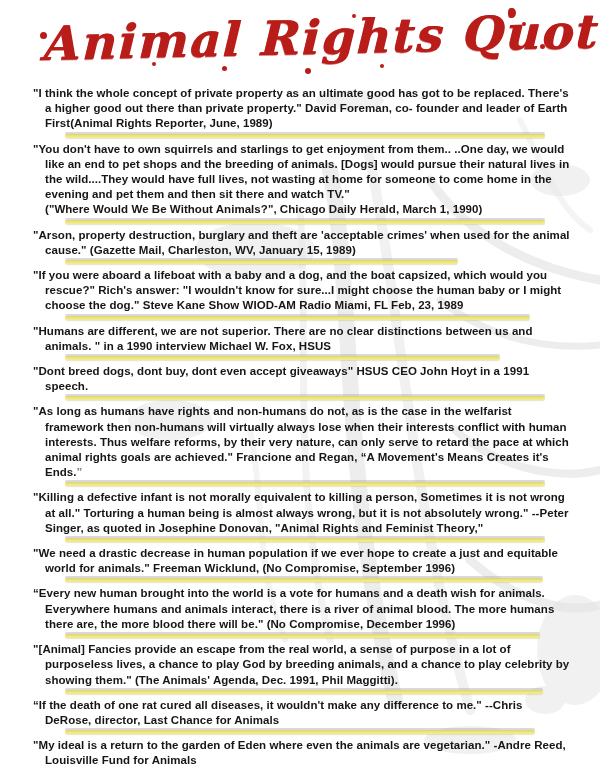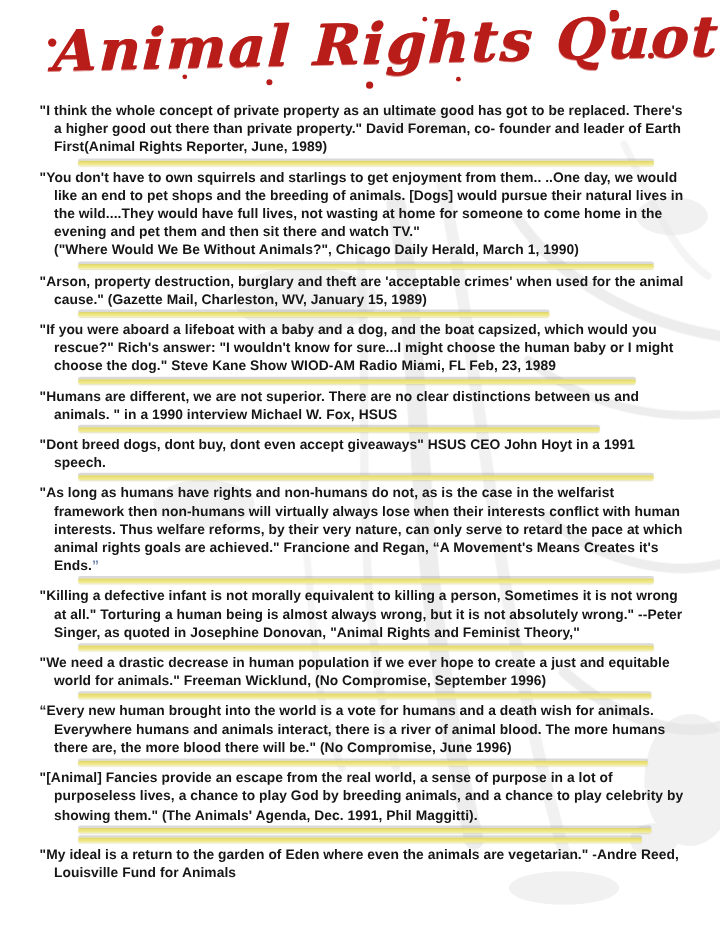--- a/index.html
+++ b/index.html
@@ -162,30 +162,31 @@
       <p class="quote-text">"Killing a defective infant is not morally equivalent to killing a person, Sometimes it is not wrong at all."  Torturing a human being is almost always wrong, but it is not absolutely wrong." --Peter Singer, as quoted in Josephine Donovan, "Animal Rights and Feminist Theory,"</p>
       <div class="underline" style="width:480px;"></div>
     </div>
 
     <div class="quote-block">
       <p class="quote-text">"We need a drastic decrease in human population if we ever hope to create a just and equitable world for animals." Freeman Wicklund,  (No Compromise, September 1996)</p>
       <div class="underline" style="width:478px;"></div>
     </div>
 
     <div class="quote-block">
-      <p class="quote-text">“Every new human brought into the world is a vote for humans and a death wish for animals. Everywhere humans and animals interact, there is a river of animal blood. The more humans there are, the more blood there will be." (No Compromise, June 1996)</p>
+      <p class="quote-text">“Every new human brought into the world is a vote for humans and a death wish for animals. Everywhere humans and animals interact, there is a river of animal blood. The more humans there are, the more blood there will be." (No Compromise, December 1996)</p>
       <div class="underline" style="width:475px;"></div>
     </div>
 
     <div class="quote-block">
       <p class="quote-text">"[Animal] Fancies provide an escape from the real world, a sense of purpose in a lot of purposeless lives, a chance to play God by breeding animals, and a chance to play celebrity by showing them." (The Animals' Agenda, Dec. 1991, Phil Maggitti).</p>
       <div class="underline" style="width:478px;"></div>
     </div>
 
     <div class="quote-block">
+      <p class="quote-text">“If the death of one rat cured all diseases, it wouldn't make any difference to me."  --Chris DeRose, director, Last Chance for Animals</p>
       <div class="underline" style="width:470px;"></div>
     </div>
 
     <div class="quote-block">
       <p class="quote-text">"My ideal is a return to the garden of Eden where even the animals are vegetarian." -Andre Reed, Louisville Fund for Animals</p>
     </div>
 
   </div>
 </div>
 

